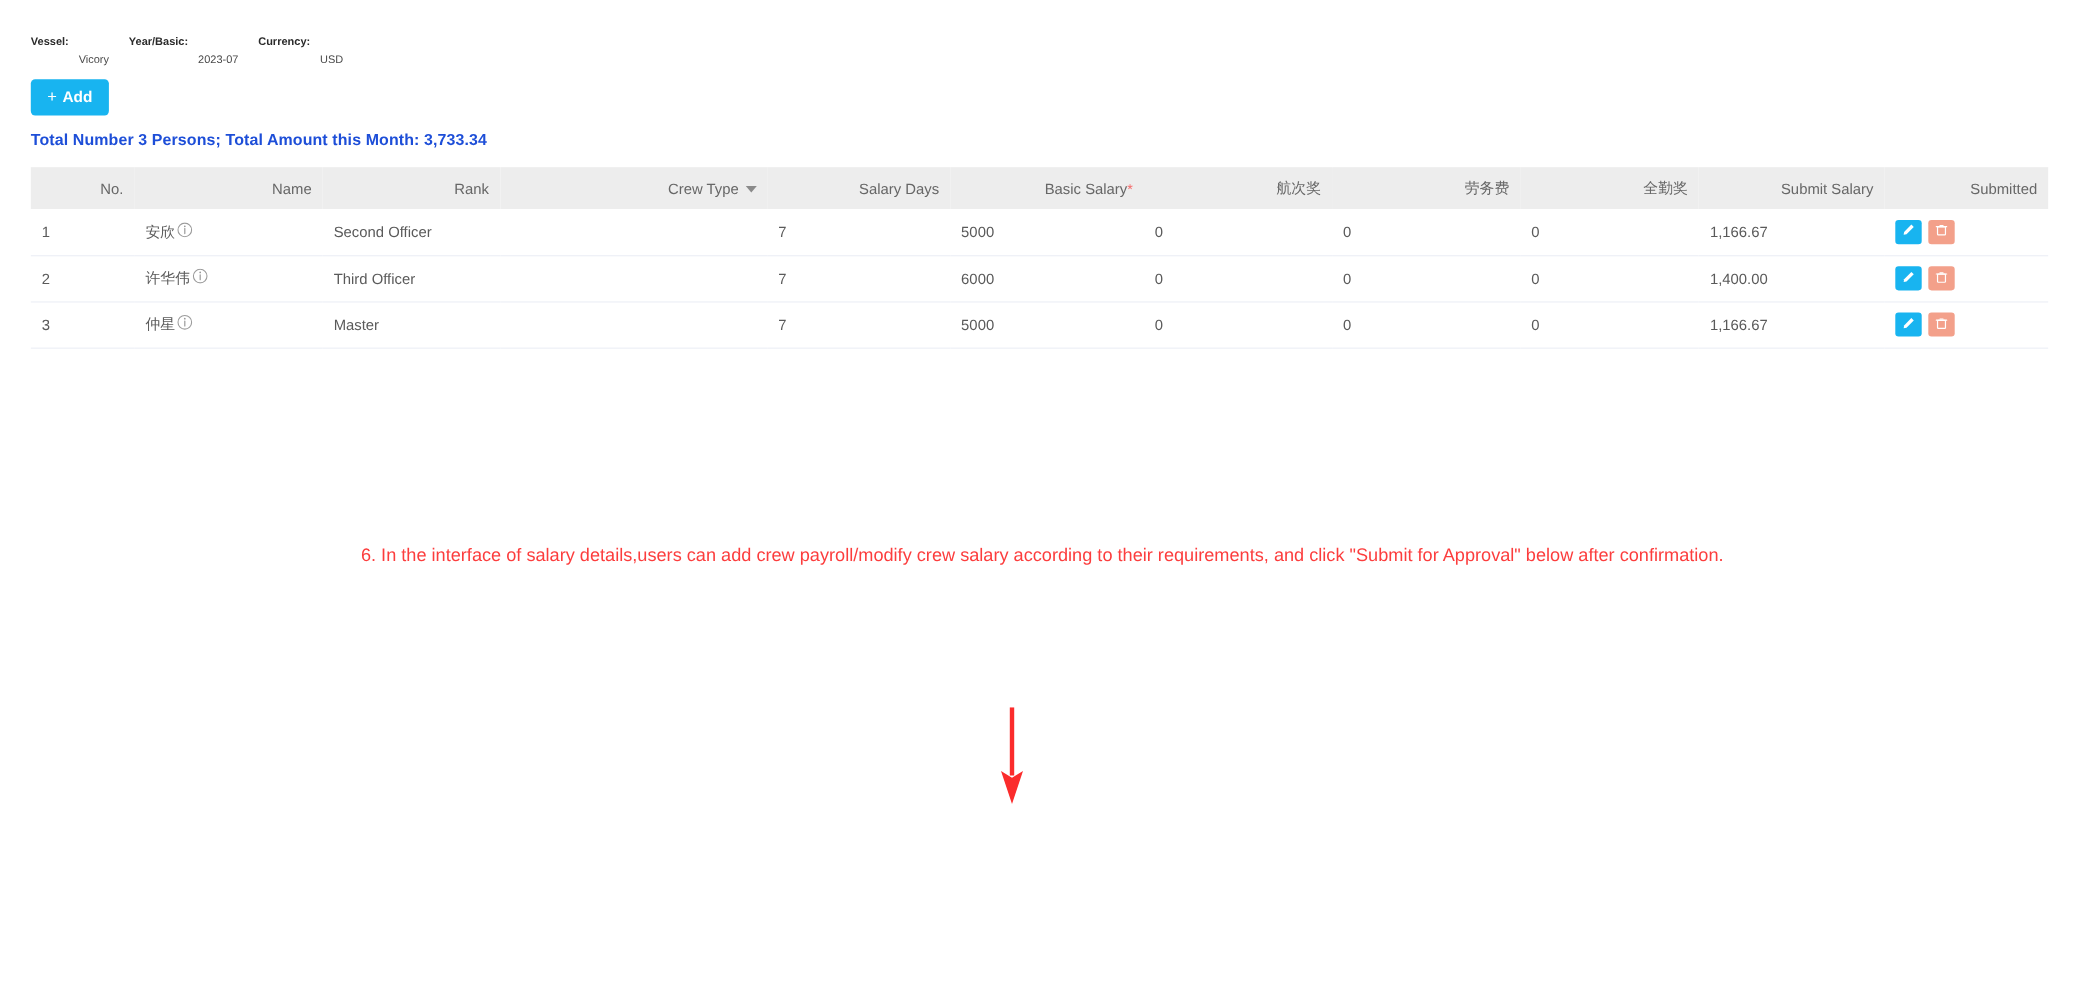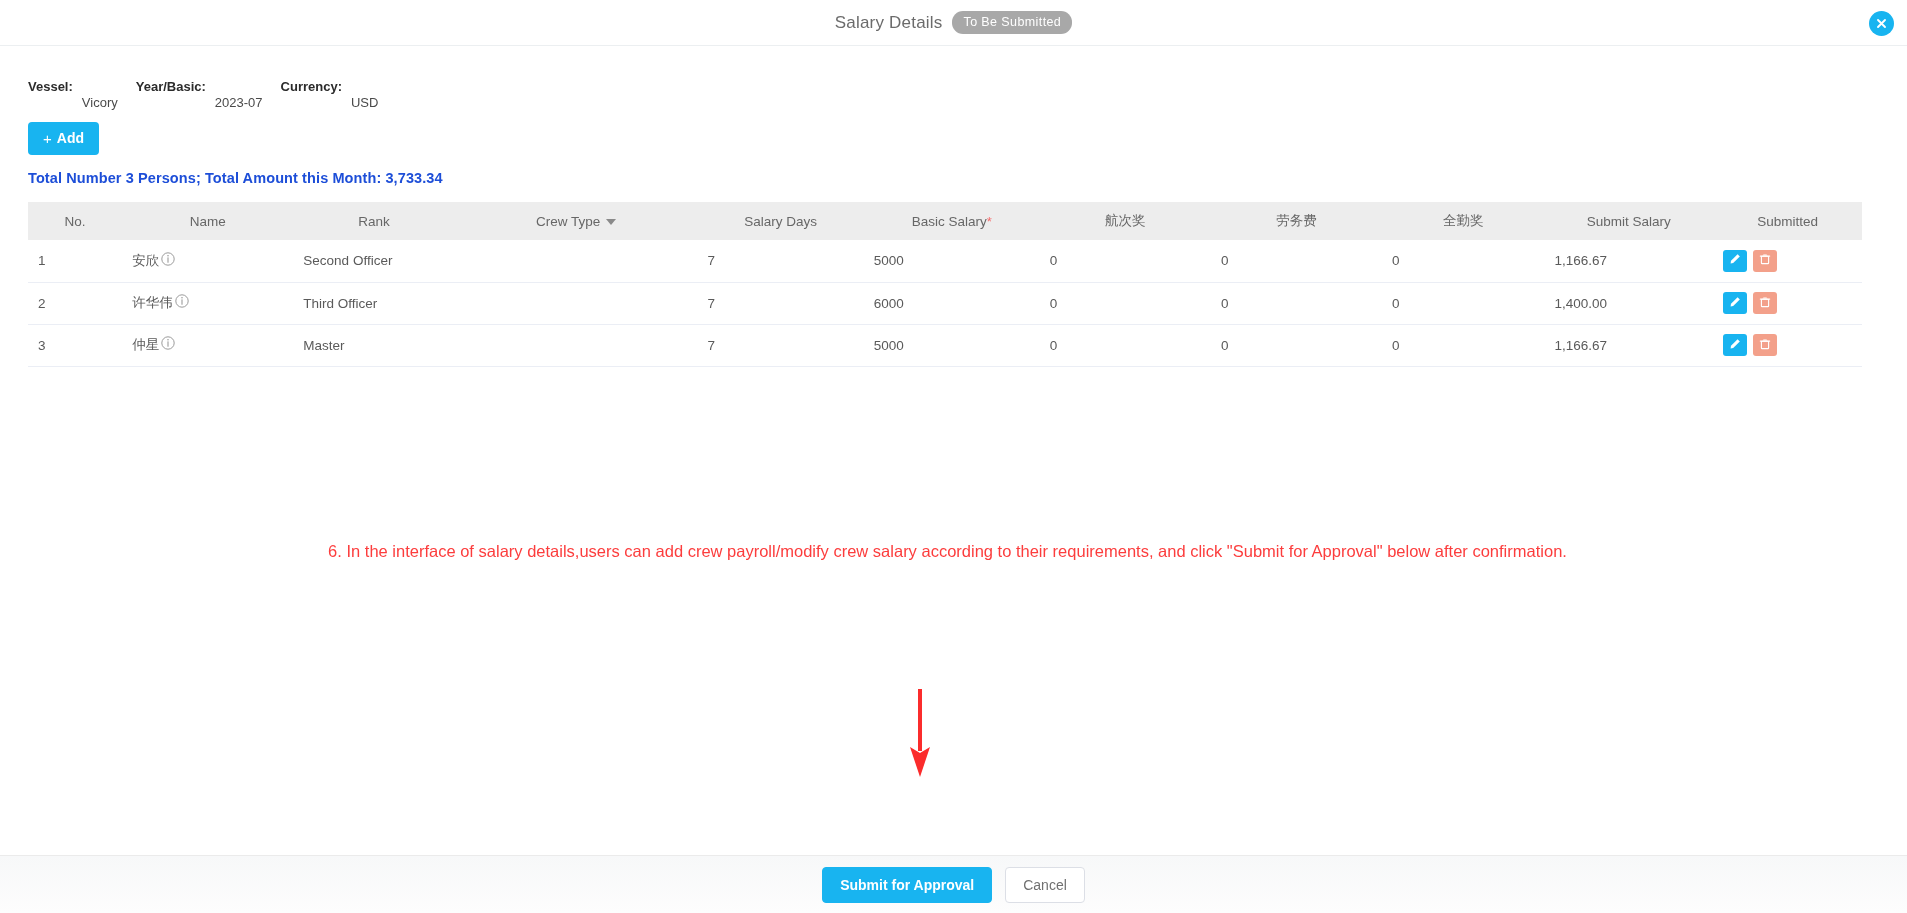--- a/index.html
+++ b/index.html
@@ -77,21 +77,21 @@
     position: relative;
     overflow: hidden;
     padding: 0;
   }
 
   .meta-row {
     display: flex;
     align-items: center;
     gap: 9px;
     padding: 16px 0 0 28px;
-    font-size: 13px;
+    font-size: 10px;
     color: #333;
   }
   .meta-label { font-weight: bold; color: #2b2b2b; }
   .meta-value { color: #4a4a4a; margin-right: 9px; margin-top: 33px; }
 
   .add-row { padding: 12px 0 0 28px; }
   .btn-add {
     background: #18b4f0;
     color: #fff;
     border: none;
@@ -122,21 +122,21 @@
   table.salary-table {
     width: 100%;
     border-collapse: collapse;
     table-layout: fixed;
     font-size: 13.5px;
   }
   table.salary-table thead th {
     background: #ededed;
     color: #676767;
     font-weight: normal;
-    text-align: center;
+    text-align: right;
     height: 38px;
     padding: 0 10px;
     font-size: 13.5px;
     vertical-align: middle;
     white-space: nowrap;
   }
   table.salary-table tbody td {
     height: 42px;
     padding: 0 10px;
     border-bottom: 1px solid #ebeef5;
@@ -242,33 +242,20 @@
     border-radius: 4px;
     cursor: pointer;
     font-family: inherit;
   }
 </style>
 </head>
 <body>
 
 <div class="app-window">
 
-  <div class="titlebar">
-    <div class="title-group">
-      <span class="dialog-title">Salary Details</span>
-      <span class="status-badge">To Be Submitted</span>
-    </div>
-    <button class="close-btn">
-      <span>
-        <svg width="13" height="13" viewBox="0 0 13 13" aria-hidden="true">
-          <path d="M3 3 L10 10 M10 3 L3 10" stroke="#ffffff" stroke-width="1.9" stroke-linecap="round" fill="none"></path>
-        </svg>
-      </span>
-    </button>
-  </div>
 
   <div class="dialog-body">
 
     <div class="meta-row">
       <span class="meta-label">Vessel:</span>
       <span class="meta-value">Vicory</span>
       <span class="meta-label">Year/Basic:</span>
       <span class="meta-value">2023-07</span>
       <span class="meta-label">Currency:</span>
       <span class="meta-value">USD</span>
@@ -437,18 +424,14 @@
 
     <div class="annotation">6. In the interface of salary details,users can add crew payroll/modify crew salary according to their requirements, and click "Submit for Approval" below after confirmation.</div>
 
     <svg class="arrow-annotation" viewBox="0 0 40 90">
       <path d="M20 0 L20 62" stroke="#fb2c2c" stroke-width="4" fill="none"></path>
       <path d="M20 88 L10 58 L20 64 L30 58 Z" fill="#fb2c2c"></path>
     </svg>
 
   </div>
 
-  <div class="dialog-footer">
-    <button class="btn-primary">Submit for Approval</button>
-    <button class="btn-default">Cancel</button>
-  </div>
 
 </div>
 
 </body></html>

